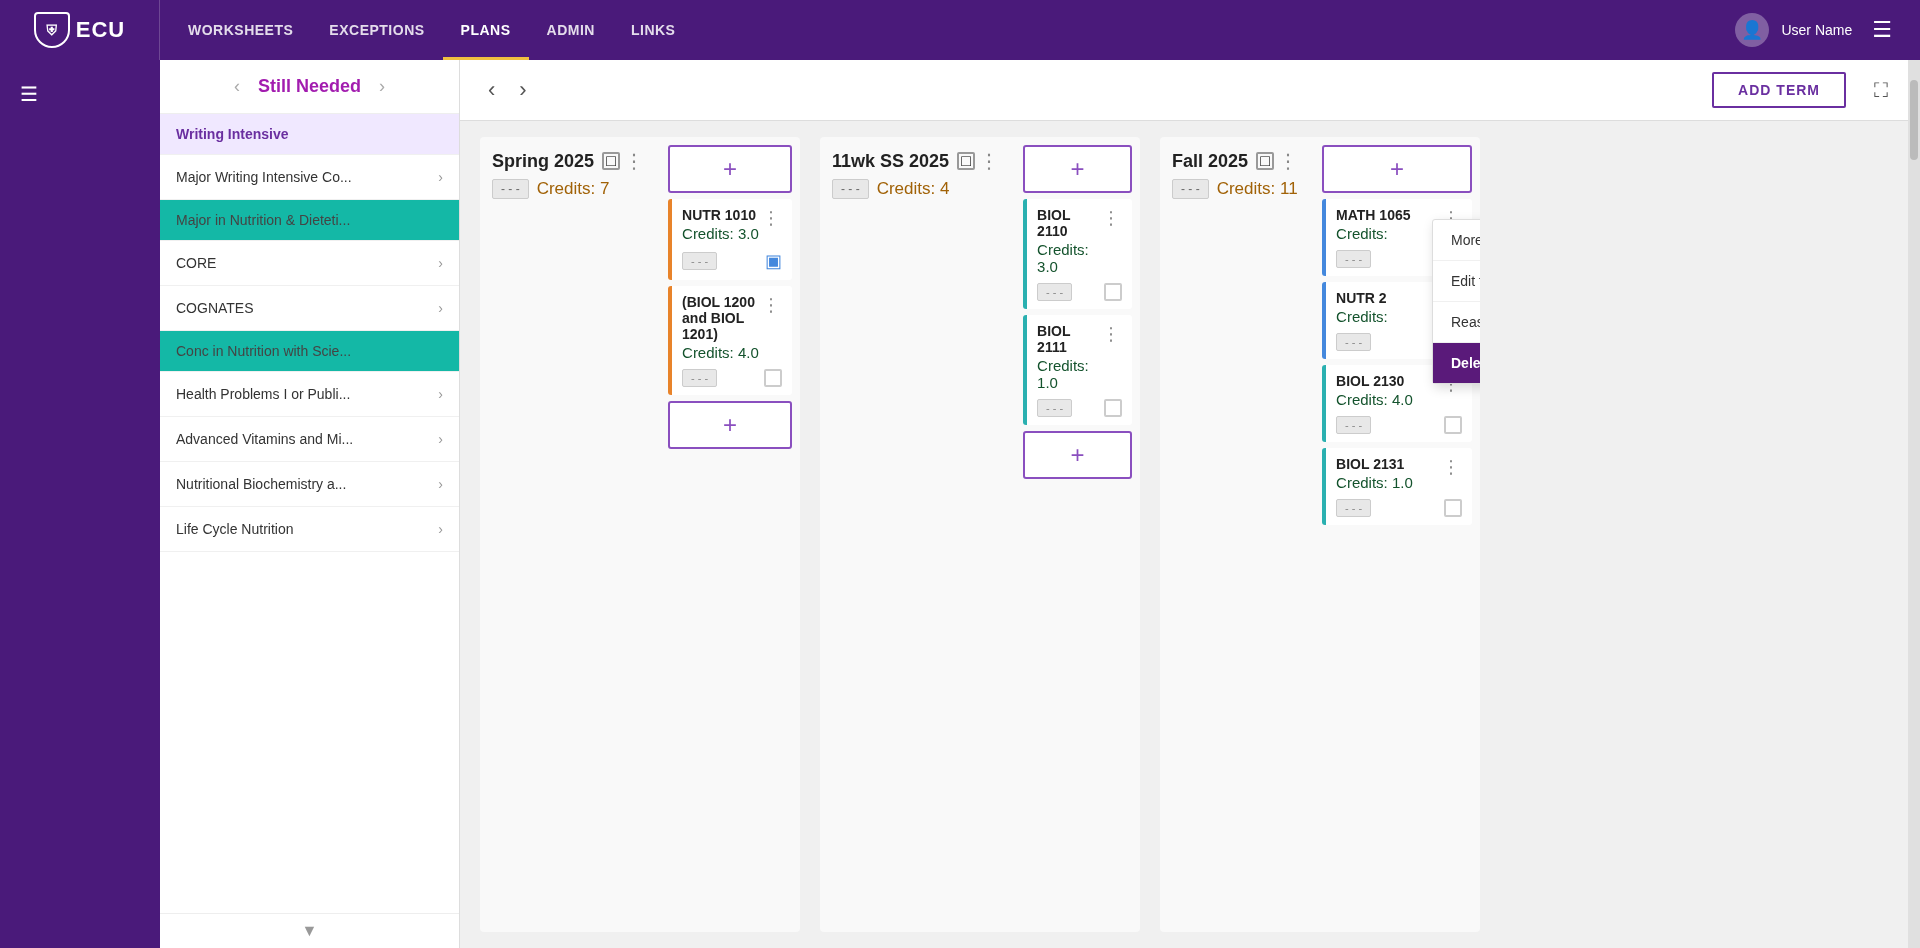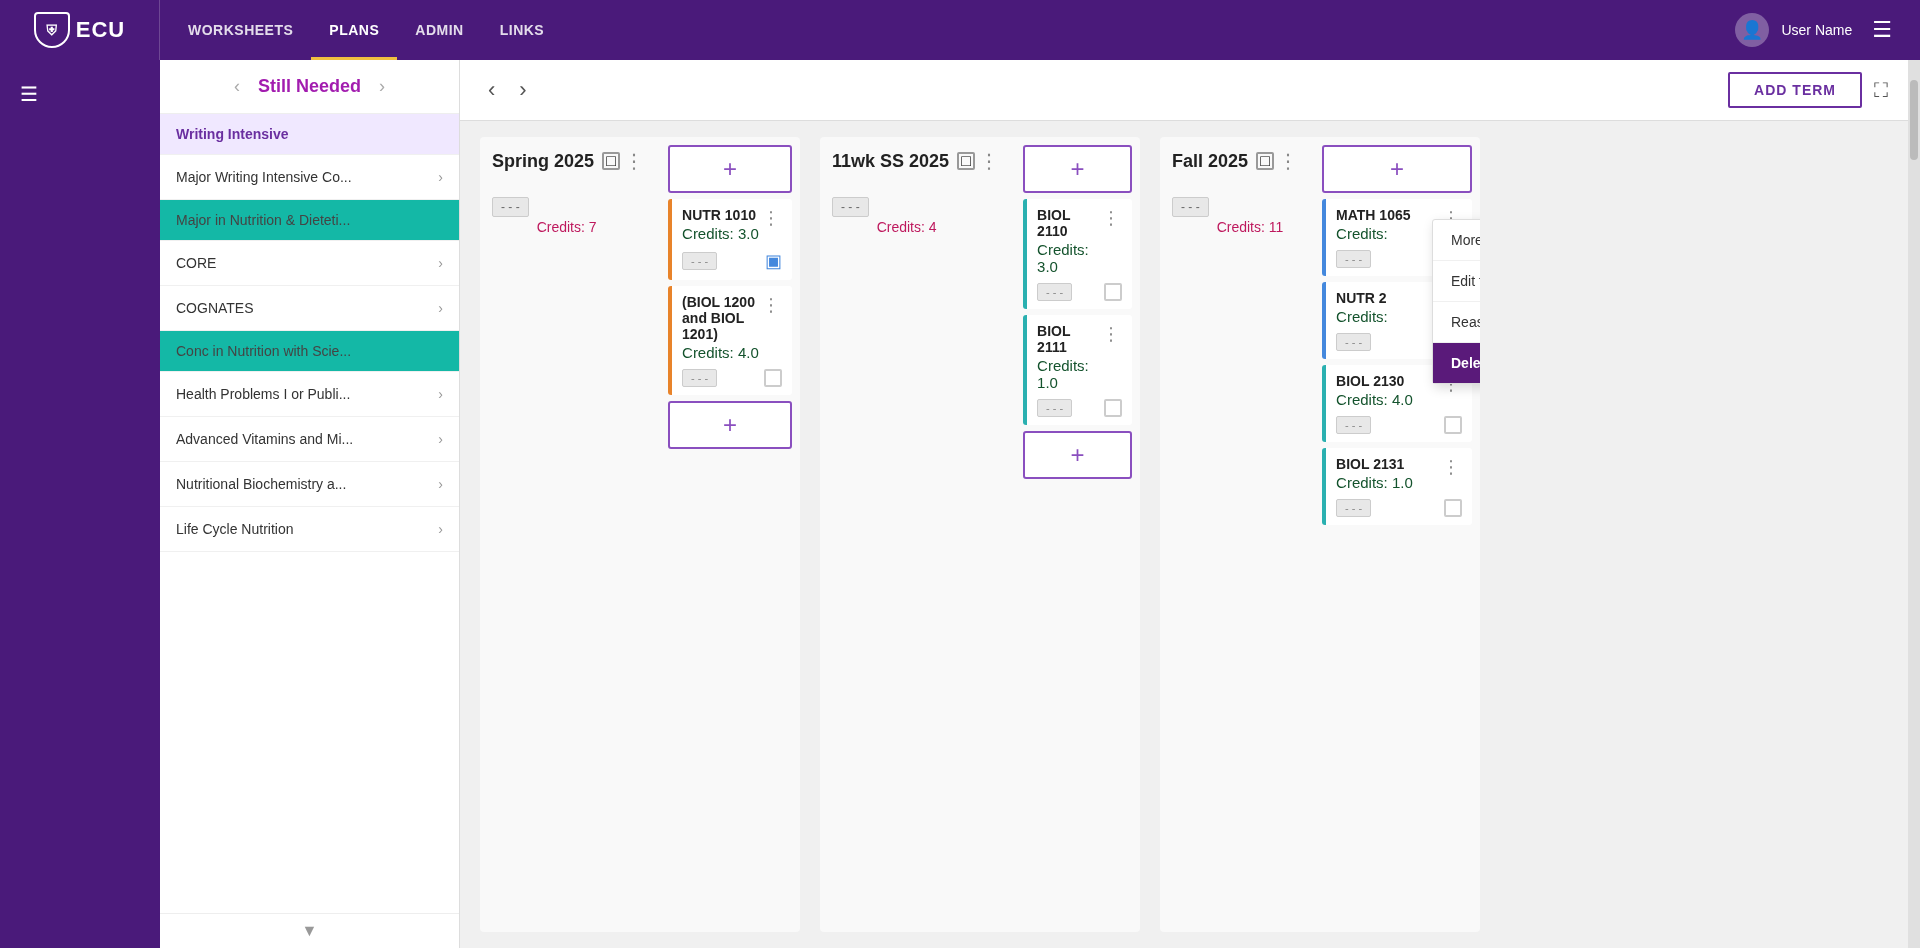--- a/index.html
+++ b/index.html
@@ -165,21 +165,21 @@
       justify-content: center; cursor: pointer;
     }
     .term-dots { color: #888; font-size: 20px; cursor: pointer; padding: 2px 4px; }
     .term-credits-row {
       display: flex; align-items: center; gap: 8px; margin-top: 2px;
     }
     .term-gpa-badge {
       background: #e8e8e8; border: 1px solid #ccc;
       font-size: 12px; color: #666; padding: 2px 8px; border-radius: 2px;
     }
-    .term-credits-text { font-size: 14px; color: #be185d; margin-top: 40px; }
+    .term-credits-text { font-size: 17px; color: #a16207; }
 
     .term-body {
       flex: 1; overflow-y: auto; padding: 8px 8px 4px 8px;
       display: flex; flex-direction: column; gap: 6px;
     }
 
     .add-course-btn {
       width: 100%; border: 2px solid #8a4fbf; background: white;
       color: #8a4fbf; font-size: 24px; padding: 8px; cursor: pointer;
       border-radius: 3px; display: flex; align-items: center; justify-content: center;
@@ -246,20 +246,21 @@
 </head>
 <body>
 
 <nav class="top-nav">
   <div class="logo-area">
     <div class="logo-shield">⛨</div>
     <div class="logo-text">ECU</div>
   </div>
   <div class="nav-links">
     <a class="nav-link">WORKSHEETS</a>
+    <a class="nav-link">EXCEPTIONS</a>
     <a class="nav-link active">PLANS</a>
     <a class="nav-link">ADMIN</a>
     <a class="nav-link">LINKS</a>
   </div>
   <div class="nav-right">
     <div class="user-icon">👤</div>
     <span class="user-name">User Name</span>
     <div class="hamburger">☰</div>
   </div>
 </nav>
@@ -325,21 +326,21 @@
     </div>
   </div>
 
   <div class="main-content">
 
     <div class="content-toolbar">
       <div class="toolbar-left">
         <button class="toolbar-nav-btn">‹</button>
         <button class="toolbar-nav-btn">›</button>
       </div>
-      <div style="display:flex;align-items:center;gap:12px;">
+      <div style="display:flex;align-items:center;gap:28px;">
         <button class="add-term-btn">ADD TERM</button>
         <button class="expand-btn">⛶</button>
       </div>
     </div>
 
     <div class="columns-area">
 
       <div class="term-column">
         <div class="term-header">
           <div class="term-header-top">

